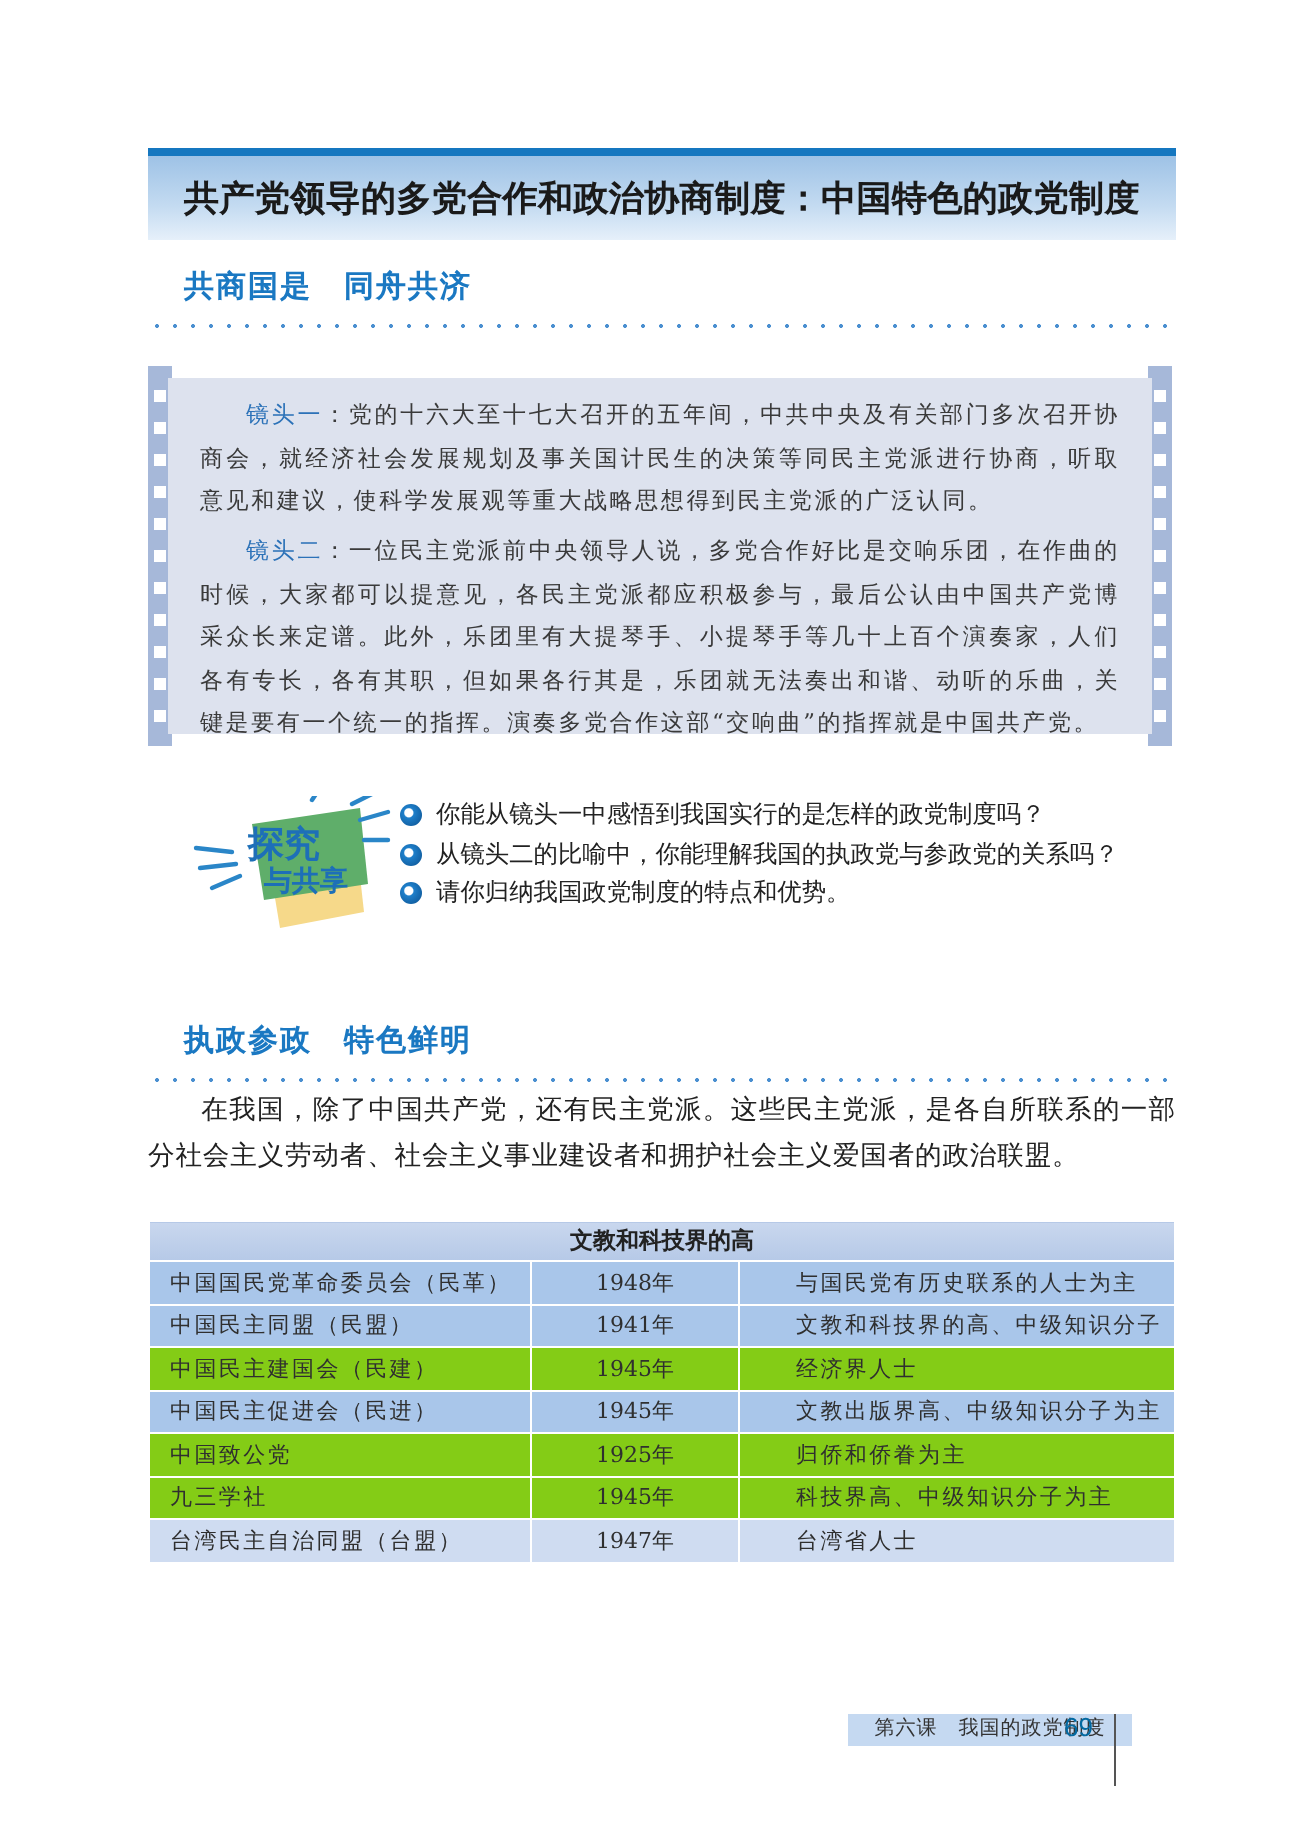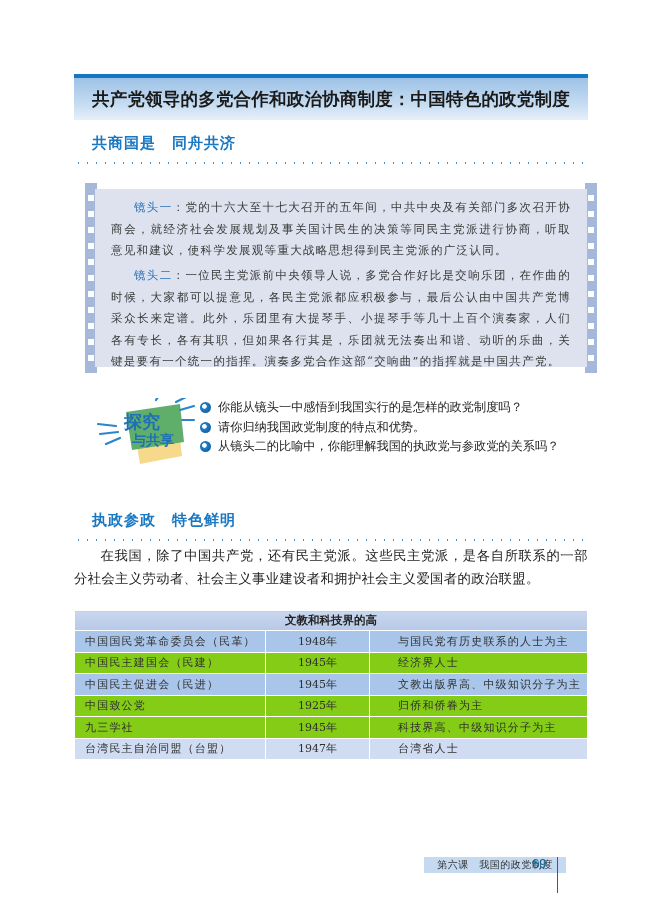--- a/index.html
+++ b/index.html
@@ -23,21 +23,21 @@
     .section-head .label {
       position: absolute; left: 18px; top: 4px; font-family: "DejaVu Sans", sans-serif;
       font-weight: bold; font-size: 15px; color: #1a78c2; letter-spacing: 1px; white-space: pre;
     }
     .section-head .dots {
       position: absolute; left: 0; right: 0; bottom: 0; height: 2px;
       background-image: radial-gradient(circle, #4a8fd0 0.9px, transparent 1.1px);
       background-size: 9px 2px; background-repeat: repeat-x;
     }
     .film {
-      position: absolute; left: 85px; top: 183px; width: 512px; height: 190px;
+      position: absolute; left: 74px; top: 183px; width: 512px; height: 190px;
     }
     .film .body {
       position: absolute; left: 10px; right: 10px; top: 6px; bottom: 6px; background: #dde2ee;
     }
     .film .strip {
       position: absolute; top: 0; bottom: 0; width: 12px; background: #a6b8d9;
     }
     .film .strip.left { left: 0; }
     .film .strip.right { right: 0; }
     .film .strip .hole {
@@ -154,45 +154,50 @@
   </svg>
 </div>
 
 <div class="questions">
   <div class="q-item">
       <span class="bullet"></span>
       <span>你能从镜头一中感悟到我国实行的是怎样的政党制度吗？</span>
     </div>
   <div class="q-item">
       <span class="bullet"></span>
-      <span>请你归纳我国政党制度的特点和优势。</span>
+      <span>从镜头二的比喻中，你能理解我国的执政党与参政党的关系吗？</span>
     </div>
   <div class="q-item">
       <span class="bullet"></span>
-      <span>从镜头二的比喻中，你能理解我国的执政党与参政党的关系吗？</span>
+      <span>请你归纳我国政党制度的特点和优势。</span>
     </div>
 </div>
 
 <div class="section-head" style="top:507px;">
   <div class="label">执政参政　特色鲜明</div>
   <div class="dots"></div>
 </div>
 
 <div class="body-text">在我国，除了中国共产党，还有民主党派。这些民主党派，是各自所联系的一部分社会主义劳动者、社会主义事业建设者和拥护社会主义爱国者的政治联盟。</div>
 
 <table class="parties-table">
   <tbody>
       <tr class="cap">
         <th colspan="3">文教和科技界的高</th>
       </tr>
   <tr class="odd">
     <td class="col-name">中国国民党革命委员会（民革）</td>
     <td class="col-year">1948年</td>
     <td class="col-member">与国民党有历史联系的人士为主</td>
   </tr>
+  <tr class="odd">
+    <td class="col-name">中国民主同盟（民盟）</td>
+    <td class="col-year">1941年</td>
+    <td class="col-member">文教和科技界的高、中级知识分子</td>
+  </tr>
   <tr class="even">
     <td class="col-name">中国民主建国会（民建）</td>
     <td class="col-year">1945年</td>
     <td class="col-member">经济界人士</td>
   </tr>
   <tr class="odd">
     <td class="col-name">中国民主促进会（民进）</td>
     <td class="col-year">1945年</td>
     <td class="col-member">文教出版界高、中级知识分子为主</td>
   </tr>

